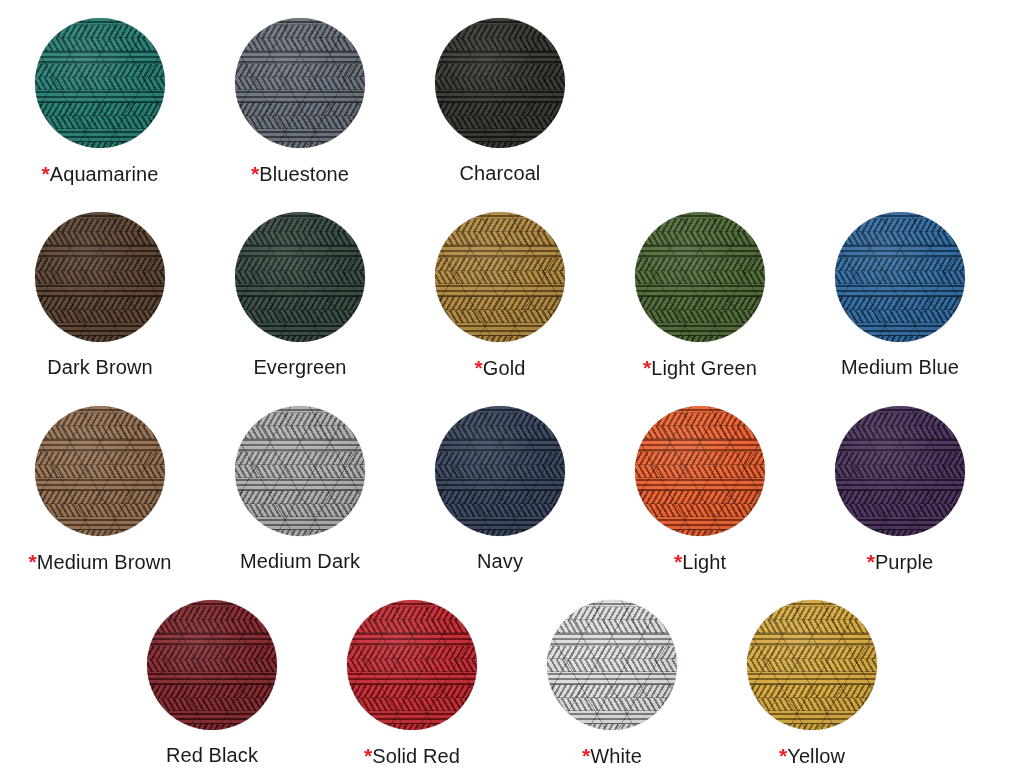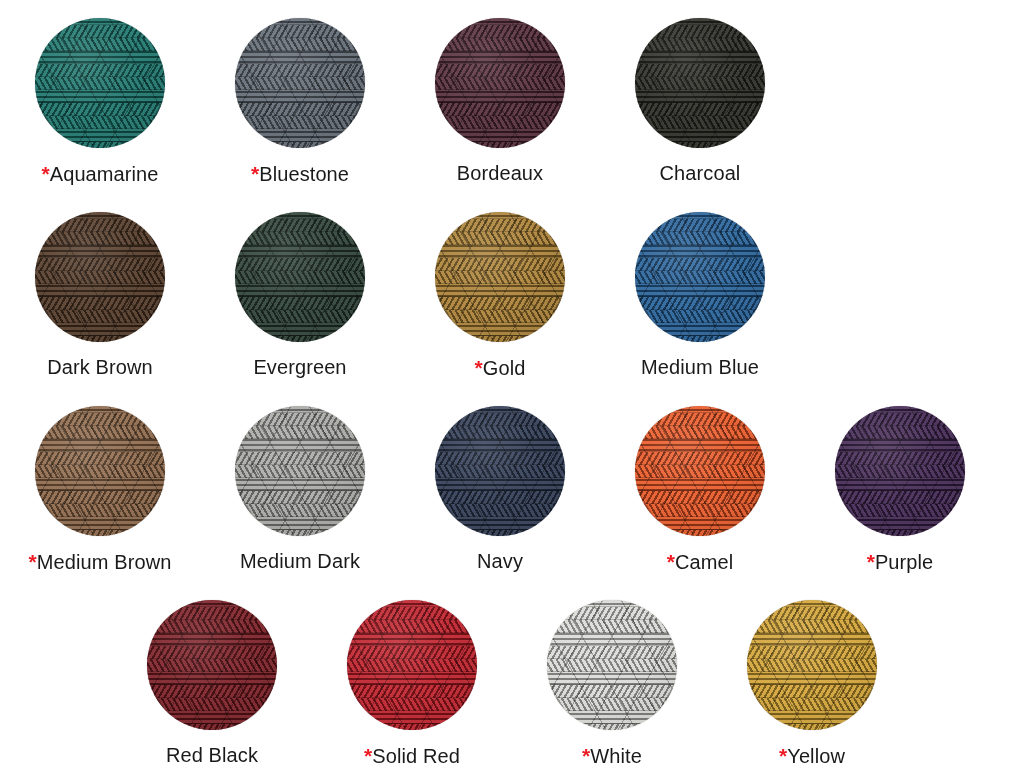--- a/index.html
+++ b/index.html
@@ -152,30 +152,20 @@
         <div class="swatch-disc" title="Bluestone" style="background-color: rgb(91, 100, 110);">
           <div class="tex-a"></div>
           <div class="tex-b"></div>
           <div class="tex-c"></div>
           <div class="tex-grid"></div>
           <div class="tex-shade"></div>
         </div>
         <div class="swatch-label"><span class="asterisk">*</span><span>Bluestone</span></div>
       </div>
       <div class="swatch-cell">
-        <div class="swatch-disc" title="Bordeaux" style="background-color: rgb(79, 36, 51);">
-          <div class="tex-a"></div>
-          <div class="tex-b"></div>
-          <div class="tex-c"></div>
-          <div class="tex-grid"></div>
-          <div class="tex-shade"></div>
-        </div>
-        <div class="swatch-label"><span>Bordeaux</span></div>
-      </div>
-      <div class="swatch-cell">
         <div class="swatch-disc" title="Charcoal" style="background-color: rgb(35, 36, 28);">
           <div class="tex-a"></div>
           <div class="tex-b"></div>
           <div class="tex-c"></div>
           <div class="tex-grid"></div>
           <div class="tex-shade"></div>
         </div>
         <div class="swatch-label"><span>Charcoal</span></div>
       </div>
     </div>
@@ -204,20 +194,30 @@
         <div class="swatch-disc" title="Gold" style="background-color: rgb(167, 124, 46);">
           <div class="tex-a"></div>
           <div class="tex-b"></div>
           <div class="tex-c"></div>
           <div class="tex-grid"></div>
           <div class="tex-shade"></div>
         </div>
         <div class="swatch-label"><span class="asterisk">*</span><span>Gold</span></div>
       </div>
       <div class="swatch-cell">
+        <div class="swatch-disc" title="Light Green" style="background-color: rgb(63, 92, 38);">
+          <div class="tex-a"></div>
+          <div class="tex-b"></div>
+          <div class="tex-c"></div>
+          <div class="tex-grid"></div>
+          <div class="tex-shade"></div>
+        </div>
+        <div class="swatch-label"><span class="asterisk">*</span><span>Light Green</span></div>
+      </div>
+      <div class="swatch-cell">
         <div class="swatch-disc" title="Medium Blue" style="background-color: rgb(31, 92, 150);">
           <div class="tex-a"></div>
           <div class="tex-b"></div>
           <div class="tex-c"></div>
           <div class="tex-grid"></div>
           <div class="tex-shade"></div>
         </div>
         <div class="swatch-label"><span>Medium Blue</span></div>
       </div>
     </div>
@@ -253,21 +253,21 @@
         <div class="swatch-label"><span>Navy</span></div>
       </div>
       <div class="swatch-cell">
         <div class="swatch-disc" title="Orange" style="background-color: rgb(232, 82, 31);">
           <div class="tex-a"></div>
           <div class="tex-b"></div>
           <div class="tex-c"></div>
           <div class="tex-grid"></div>
           <div class="tex-shade"></div>
         </div>
-        <div class="swatch-label"><span class="asterisk">*</span><span>Camel</span></div>
+        <div class="swatch-label"><span class="asterisk">*</span><span>Light</span></div>
       </div>
       <div class="swatch-cell">
         <div class="swatch-disc" title="Purple" style="background-color: rgb(60, 31, 77);">
           <div class="tex-a"></div>
           <div class="tex-b"></div>
           <div class="tex-c"></div>
           <div class="tex-grid"></div>
           <div class="tex-shade"></div>
         </div>
         <div class="swatch-label"><span class="asterisk">*</span><span>Purple</span></div>

